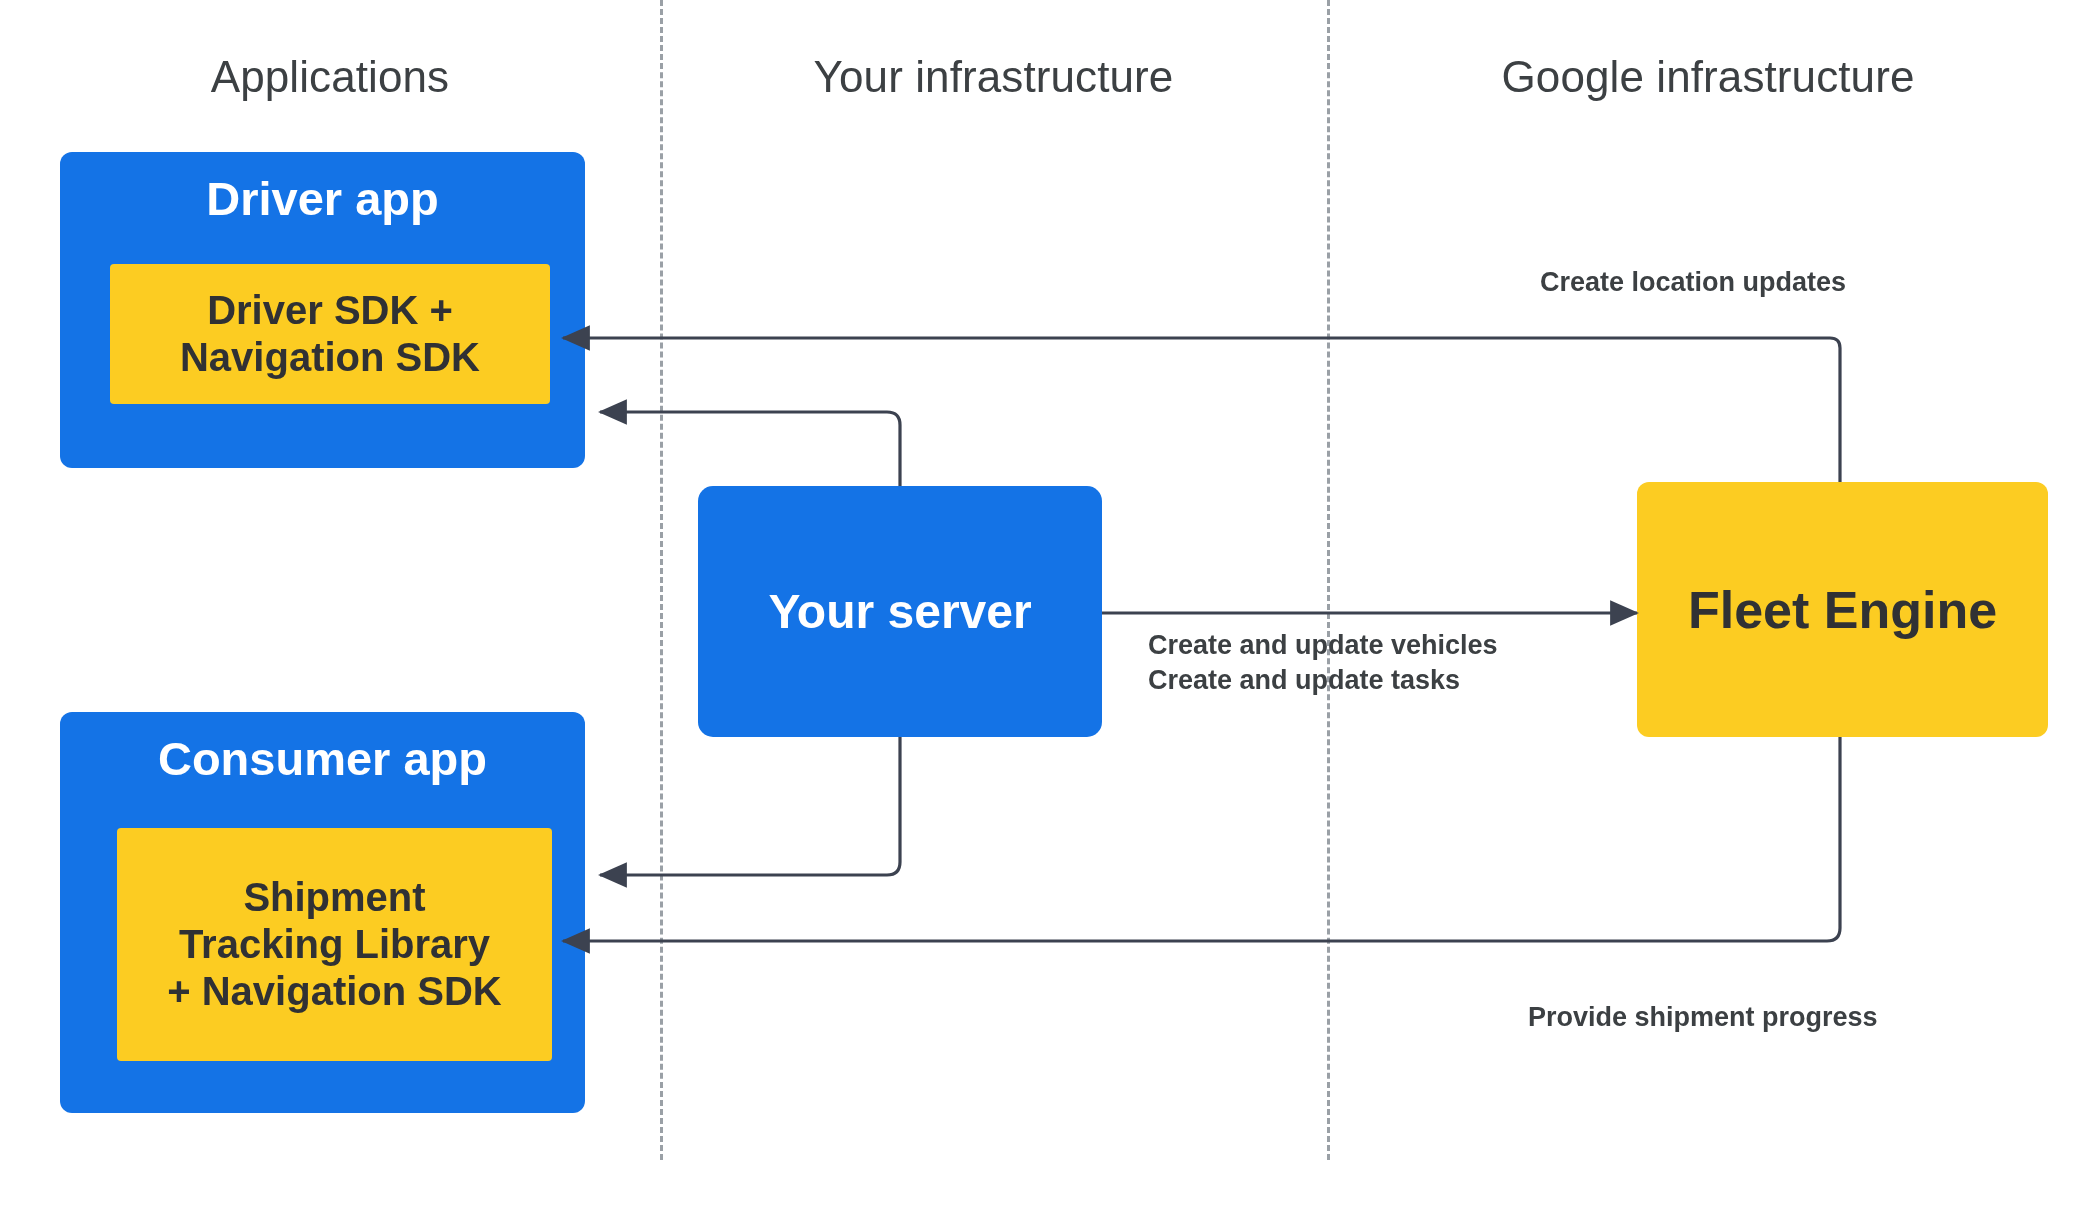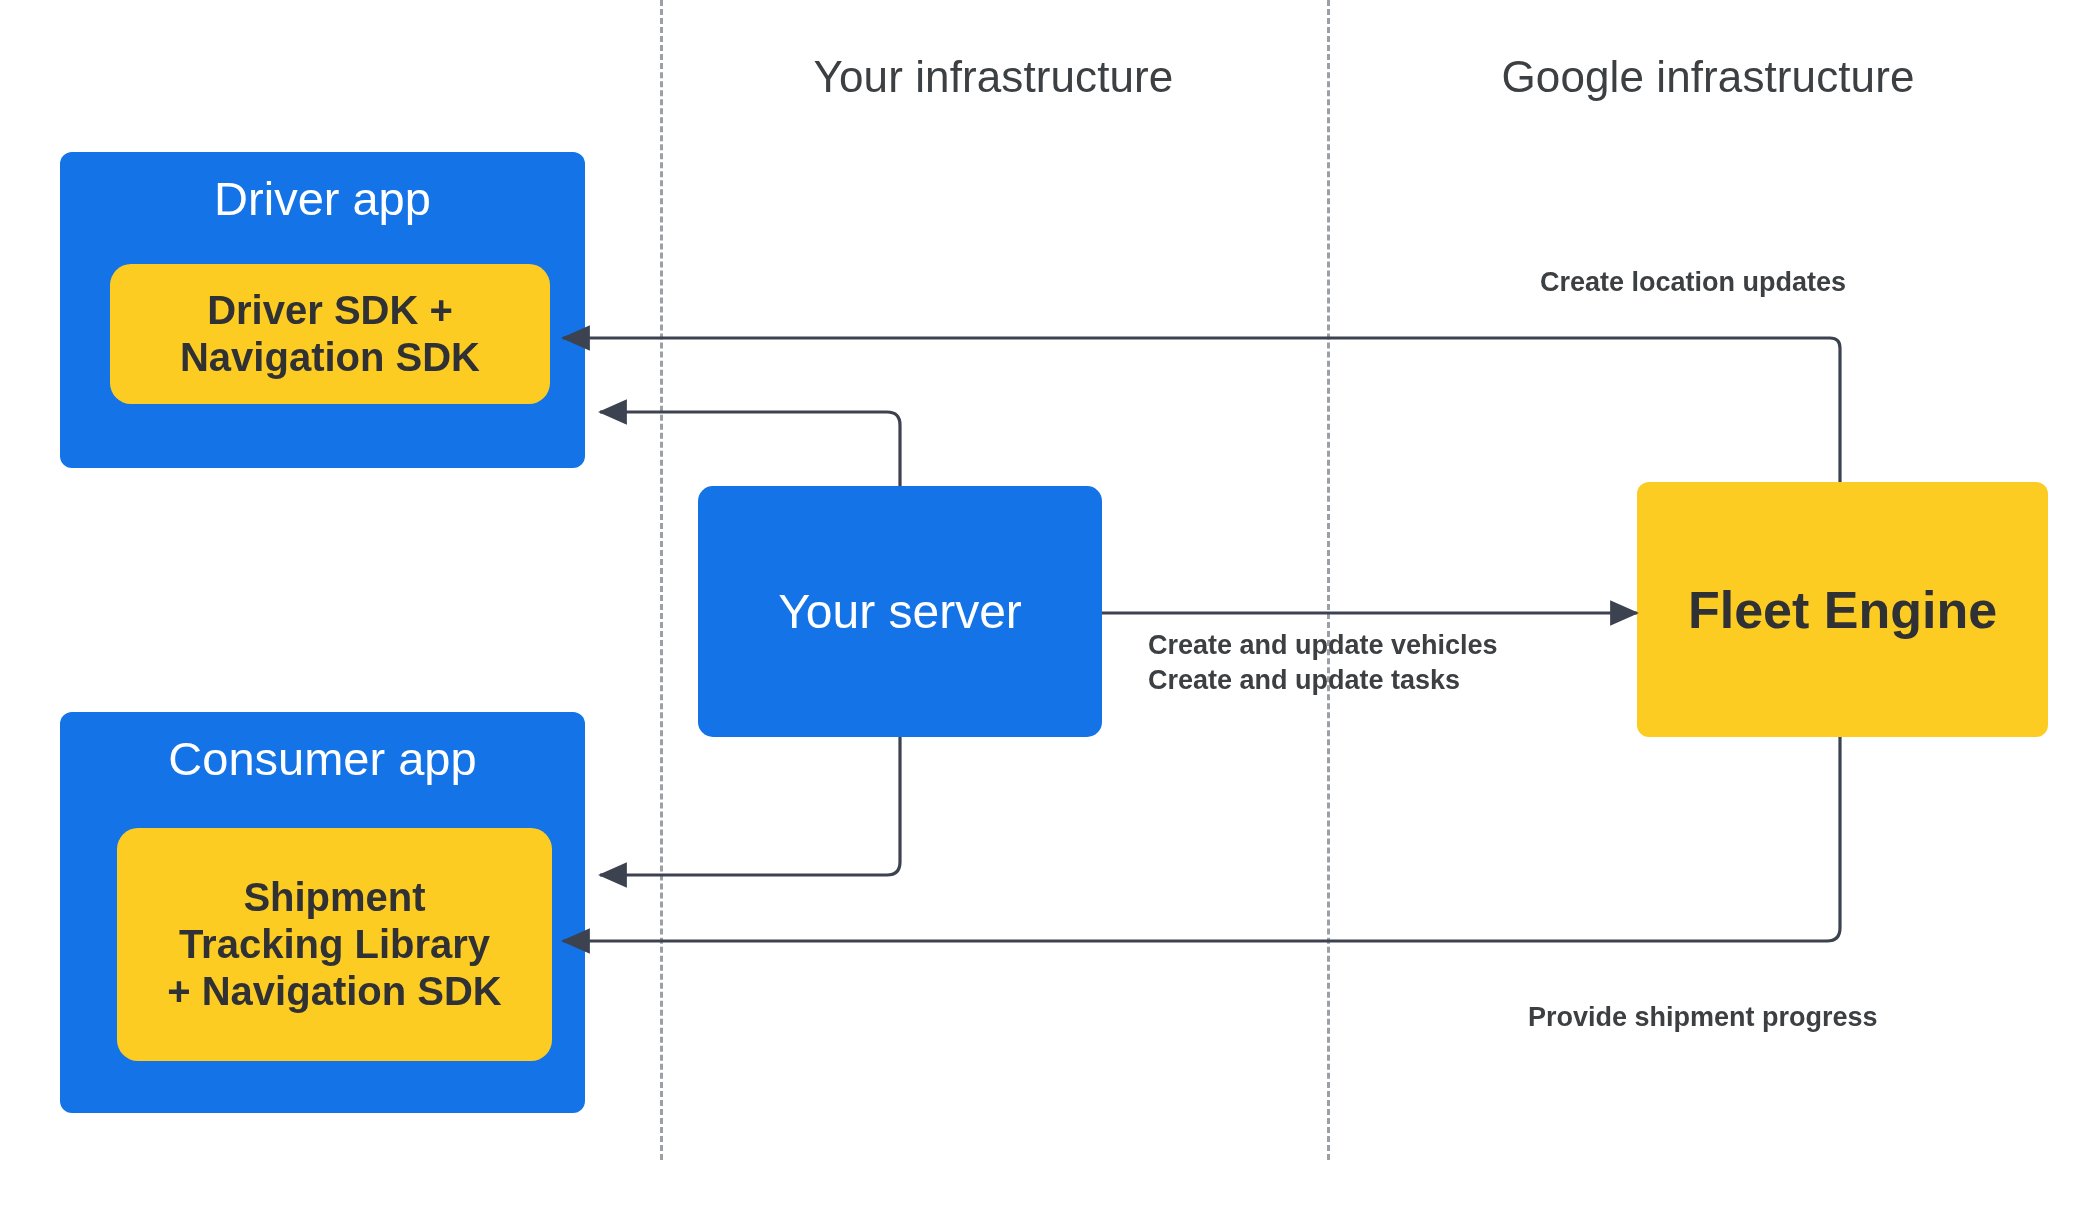--- a/index.html
+++ b/index.html
@@ -53,30 +53,30 @@
     flex-direction: column;
     align-items: center;
     border-radius: 12px;
   }
   .app-box {
     background: #1473e6;
     padding-top: 20px;
   }
   .app-title {
     color: #ffffff;
-    font-weight: normal;
+    font-weight: bold;
     font-size: 47px;
     line-height: 1.15;
     white-space: nowrap;
   }
   .sdk-box {
     position: absolute;
     box-sizing: border-box;
     background: #fccc22;
-    border-radius: 21px;
+    border-radius: 4px;
     color: #303134;
     font-weight: bold;
     font-size: 40px;
     line-height: 1.18;
     text-align: center;
     display: flex;
     align-items: center;
     justify-content: center;
     padding: 6px 10px;
     white-space: pre-line;
@@ -131,20 +131,21 @@
     left: 0; top: 0;
     width: 2089px; height: 1208px;
     pointer-events: none;
   }
 </style>
 </head>
 <body>
 
 <div id="canvas">
 
+  <div class="col-title" id="title-applications">Applications</div>
   <div class="col-title" id="title-your-infra">Your infrastructure</div>
   <div class="col-title" id="title-google-infra">Google infrastructure</div>
 
   <div class="divider" id="divider-left"></div>
   <div class="divider" id="divider-right"></div>
 
   <div class="box app-box" id="box-driver-app">
     <div class="app-title">Driver app</div>
   </div>
   <div class="sdk-box" id="sdk-driver">Driver SDK +

